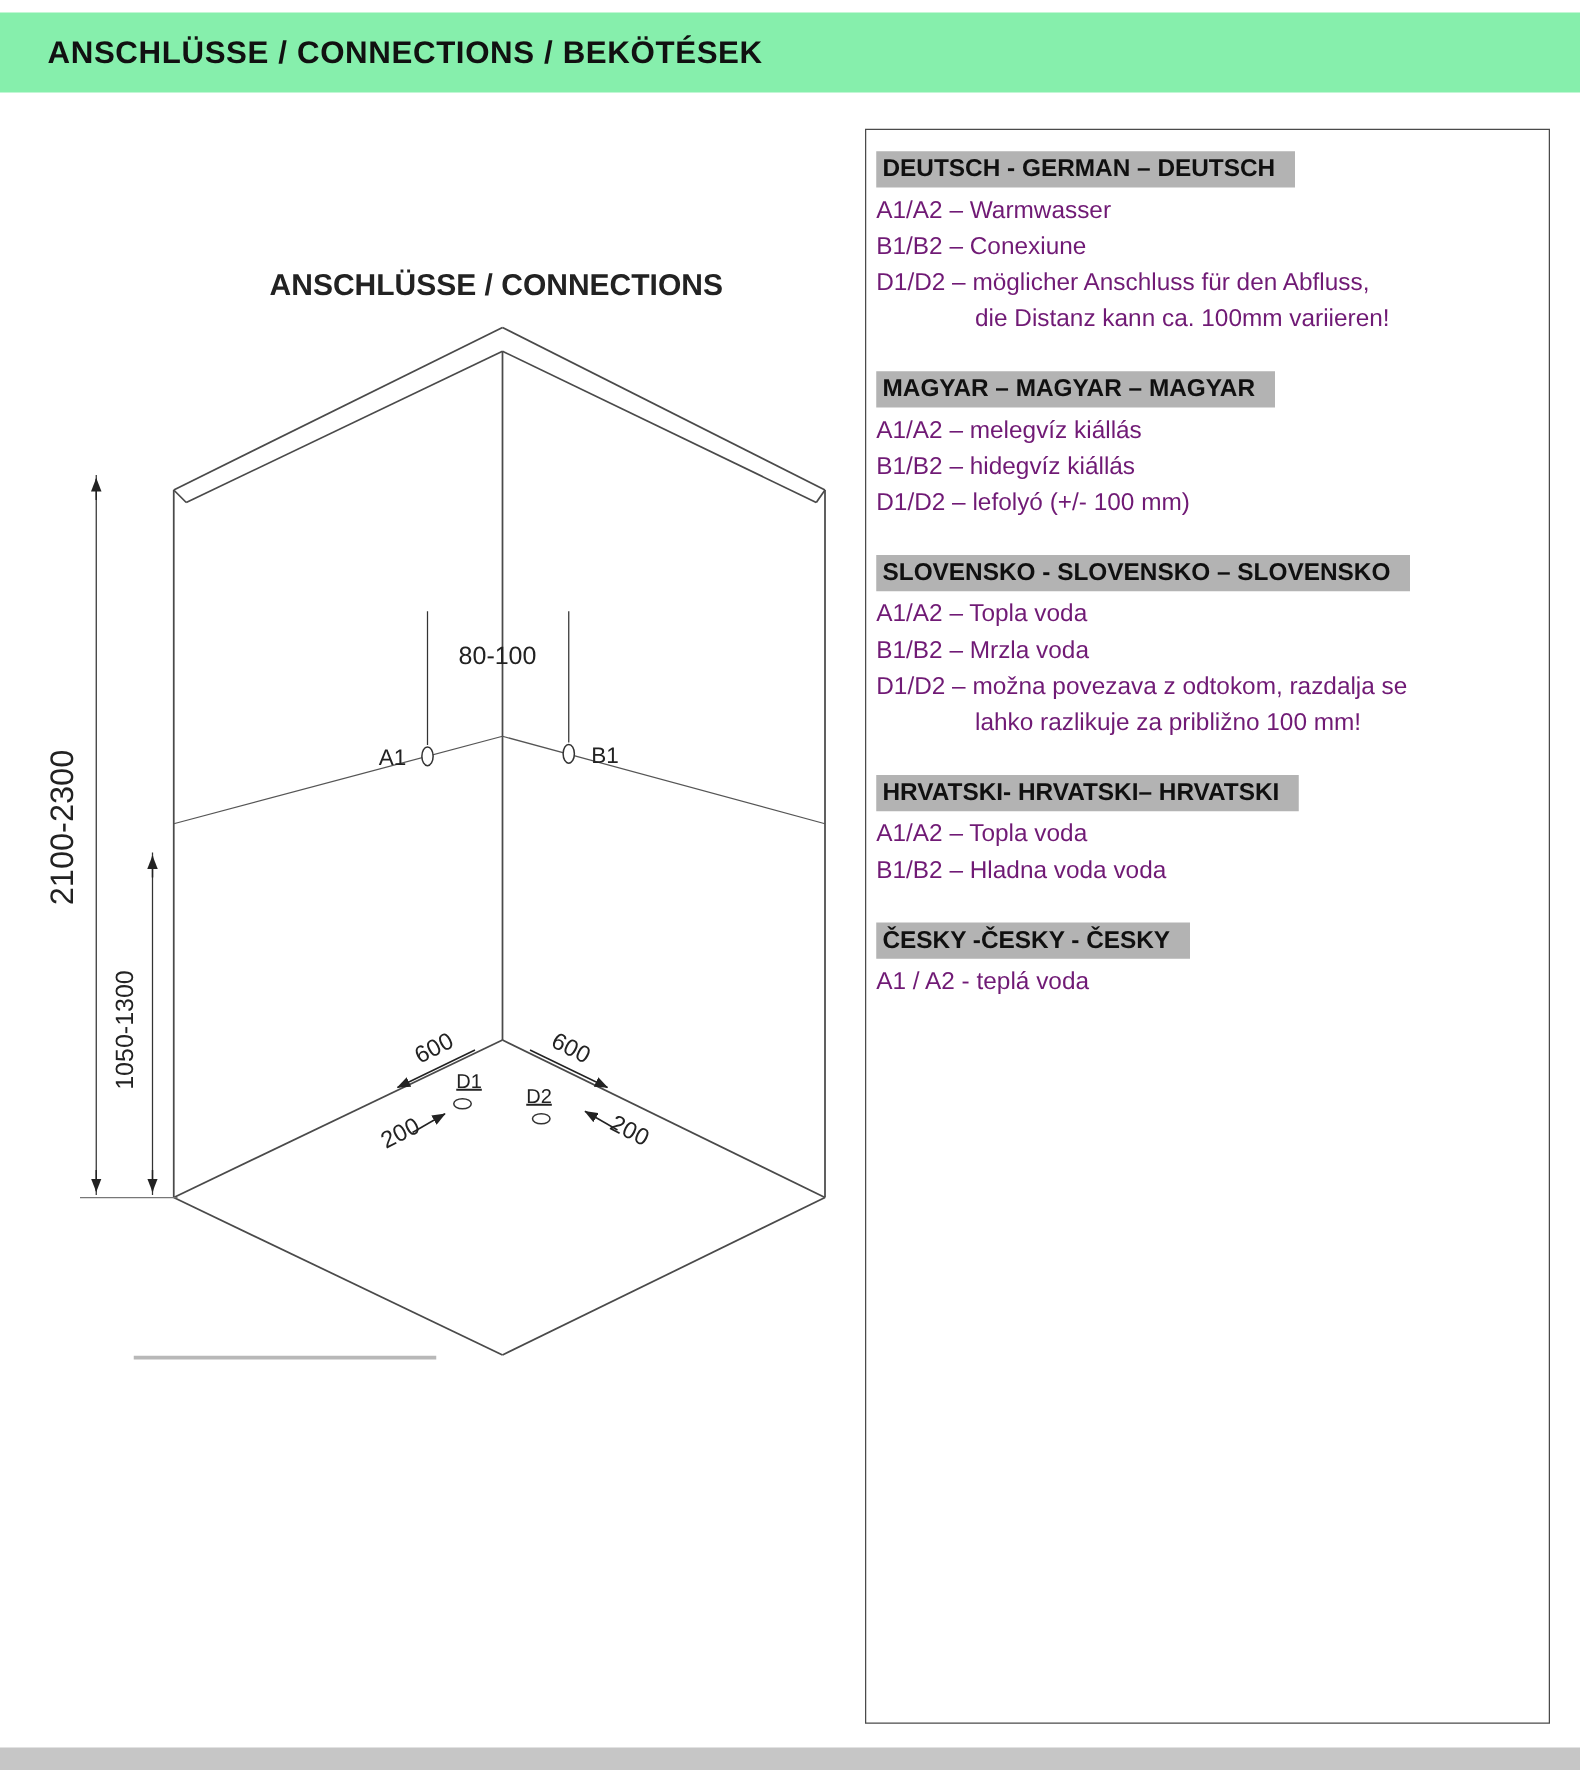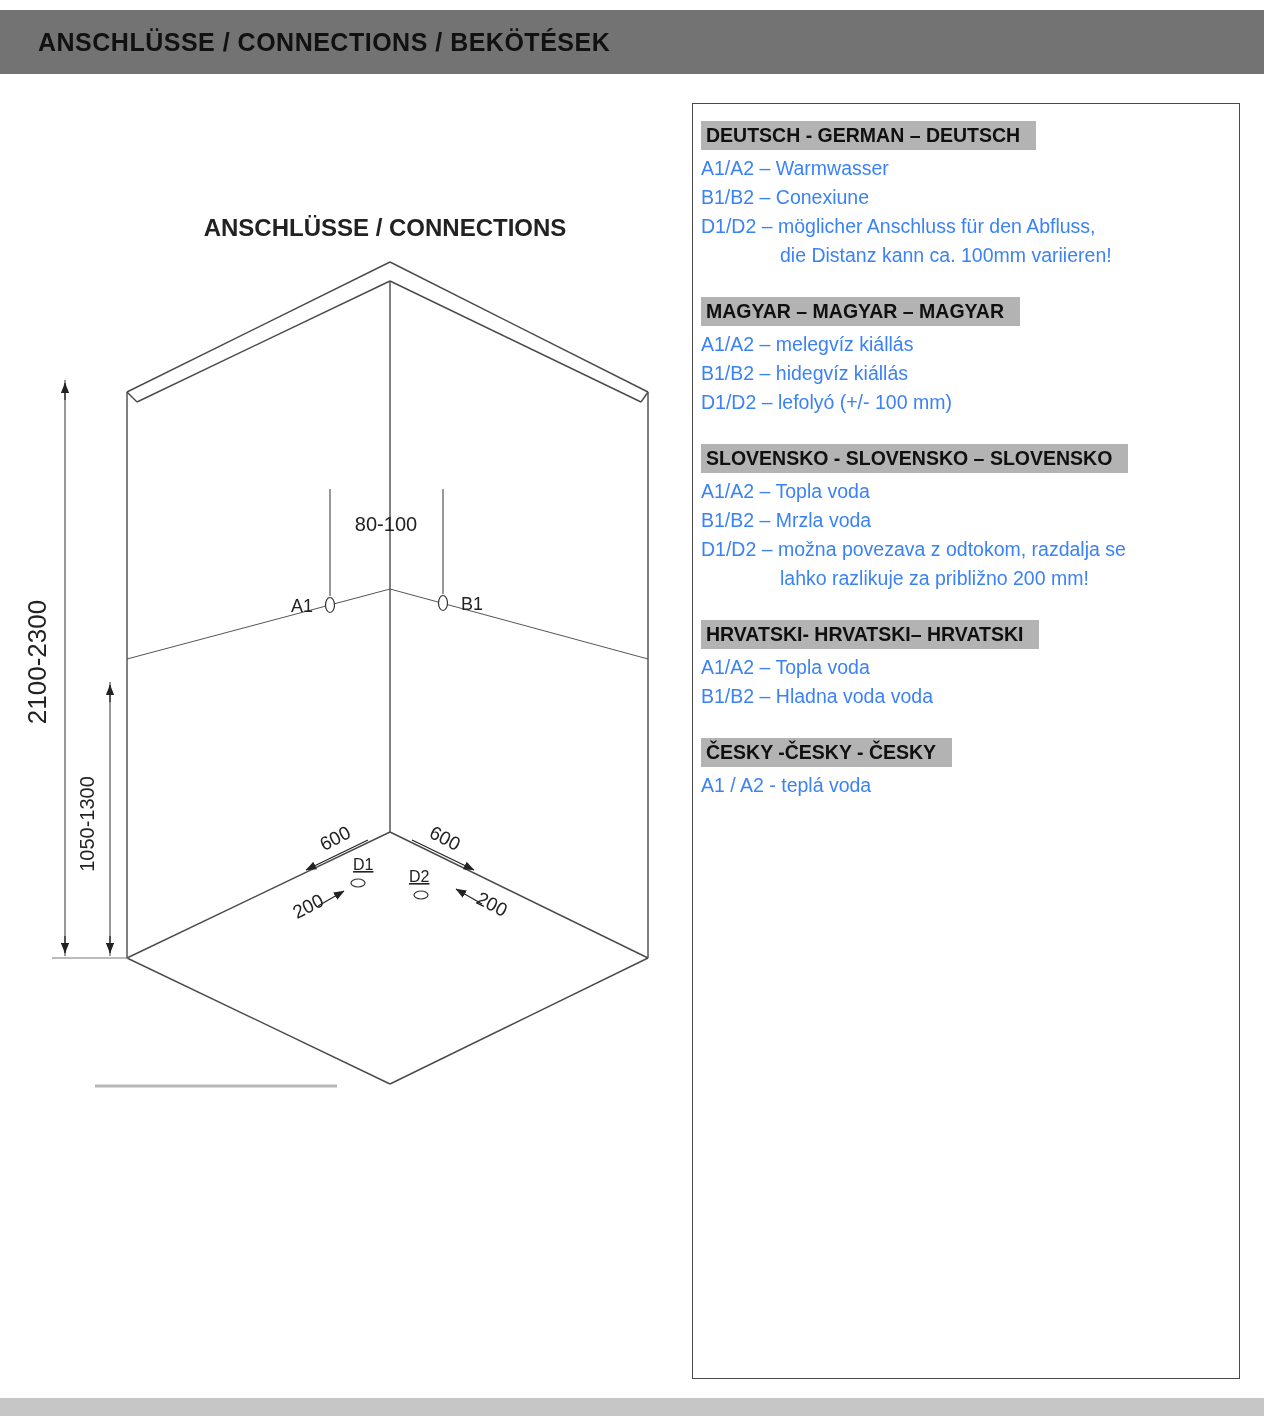--- a/index.html
+++ b/index.html
@@ -2,41 +2,41 @@
 <html><head>
 <meta charset="utf-8">
 <style>
   * { margin:0; padding:0; box-sizing:border-box; }
   html,body { background:#ffffff; }
   body { font-family:"Liberation Sans", sans-serif; color:#1b1b1b; }
   .page { position:relative; width:1264px; height:1416px; background:#fff; overflow:hidden; }
 
   .header-bar {
     position:absolute; top:10px; left:0; right:0; height:64px;
-    background:#737373; display:flex; align-items:center; padding-left:38px;
+    background:#86efac; display:flex; align-items:center; padding-left:38px;
   }
   .header-bar h1 { font-size:25px; font-weight:bold; color:#111; letter-spacing:0.5px; }
 
   .footer-bar { position:absolute; left:0; right:0; bottom:0; height:18px; background:#c6c6c6; }
 
-  .diagram { position:absolute; left:0; top:84px; width:690px; height:1040px; }
+  .diagram { position:absolute; left:12px; top:84px; width:690px; height:1040px; }
   .diagram svg { display:block; }
   .diagram text { font-family:"Liberation Sans", sans-serif; fill:#222; }
 
   .legend-box {
     position:absolute; left:692px; top:103px; width:548px; height:1276px;
     border:1px solid #4a4a4a; padding:17px 14px 0 8px; background:#fff;
   }
   .legend-section { margin-bottom:27px; }
   .legend-heading {
     display:inline-block; background:#b3b3b3; color:#101010;
     font-weight:bold; font-size:19.5px; line-height:25px;
     padding:2px 16px 2px 5px; margin-bottom:4px;
   }
-  .legend-line { font-size:19.5px; line-height:29px; color:#3b82f6; }
+  .legend-line { font-size:19.5px; line-height:29px; color:#701a75; }
   .legend-line.cont { padding-left:79px; }
 </style>
 </head>
 <body>
 
 <div class="page">
 
   <div class="header-bar">
     <h1>ANSCHLÜSSE  /  CONNECTIONS / BEKÖTÉSEK</h1>
   </div>
@@ -149,21 +149,21 @@
       <div class="legend-line">B1/B2 – hidegvíz kiállás</div>
       <div class="legend-line">D1/D2 – lefolyó (+/- 100 mm)</div>
     </div>
 
 
     <div class="legend-section">
       <div class="legend-heading">SLOVENSKO - SLOVENSKO – SLOVENSKO</div>
       <div class="legend-line">A1/A2 – Topla voda</div>
       <div class="legend-line">B1/B2 – Mrzla voda</div>
       <div class="legend-line">D1/D2 – možna povezava z odtokom, razdalja se</div>
-      <div class="legend-line cont">lahko razlikuje za približno 200 mm!</div>
+      <div class="legend-line cont">lahko razlikuje za približno 100 mm!</div>
     </div>
 
     <div class="legend-section">
       <div class="legend-heading">HRVATSKI- HRVATSKI– HRVATSKI</div>
       <div class="legend-line">A1/A2 – Topla voda</div>
       <div class="legend-line">B1/B2 – Hladna voda voda</div>
     </div>
 
 
     <div class="legend-section">

